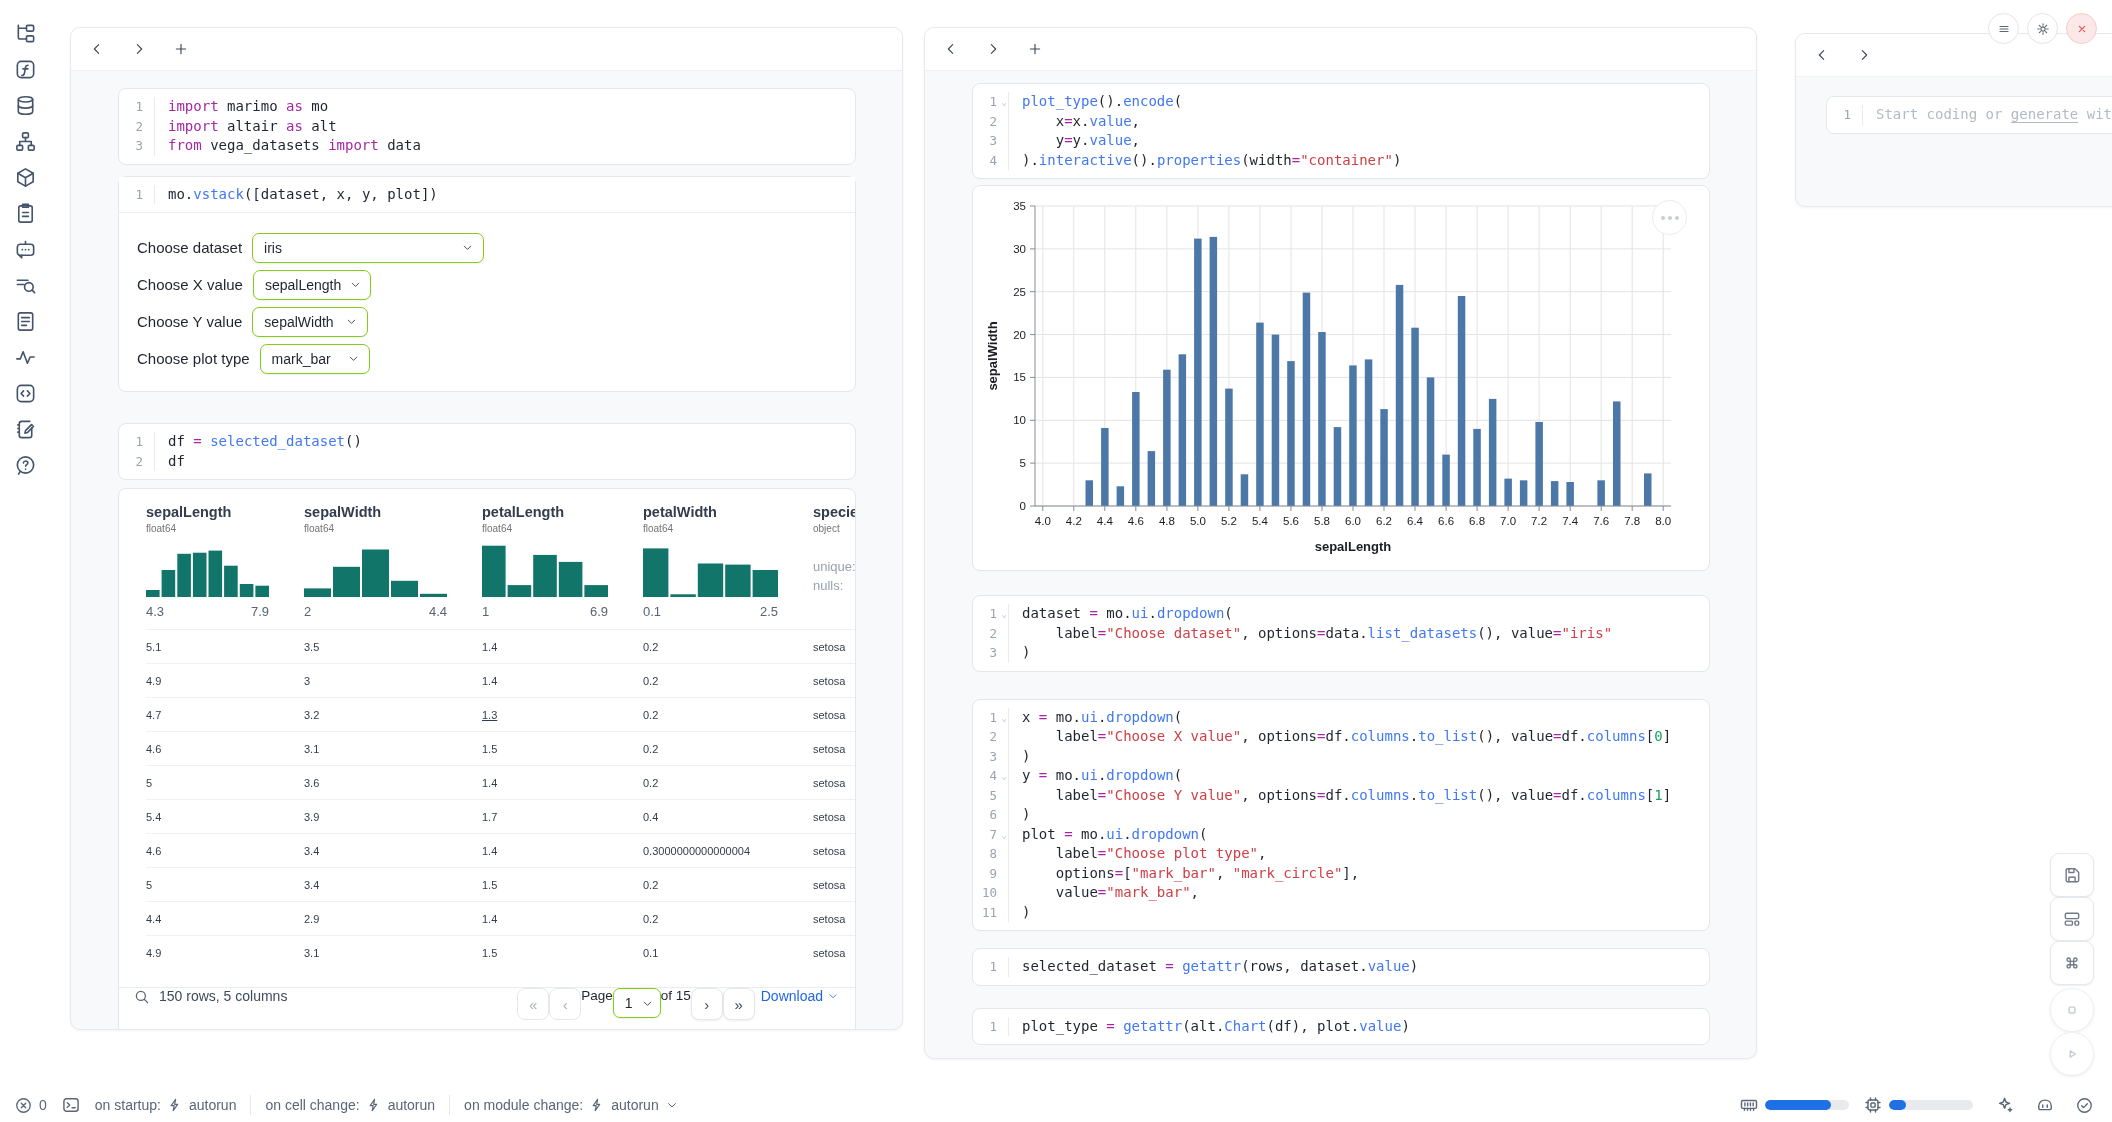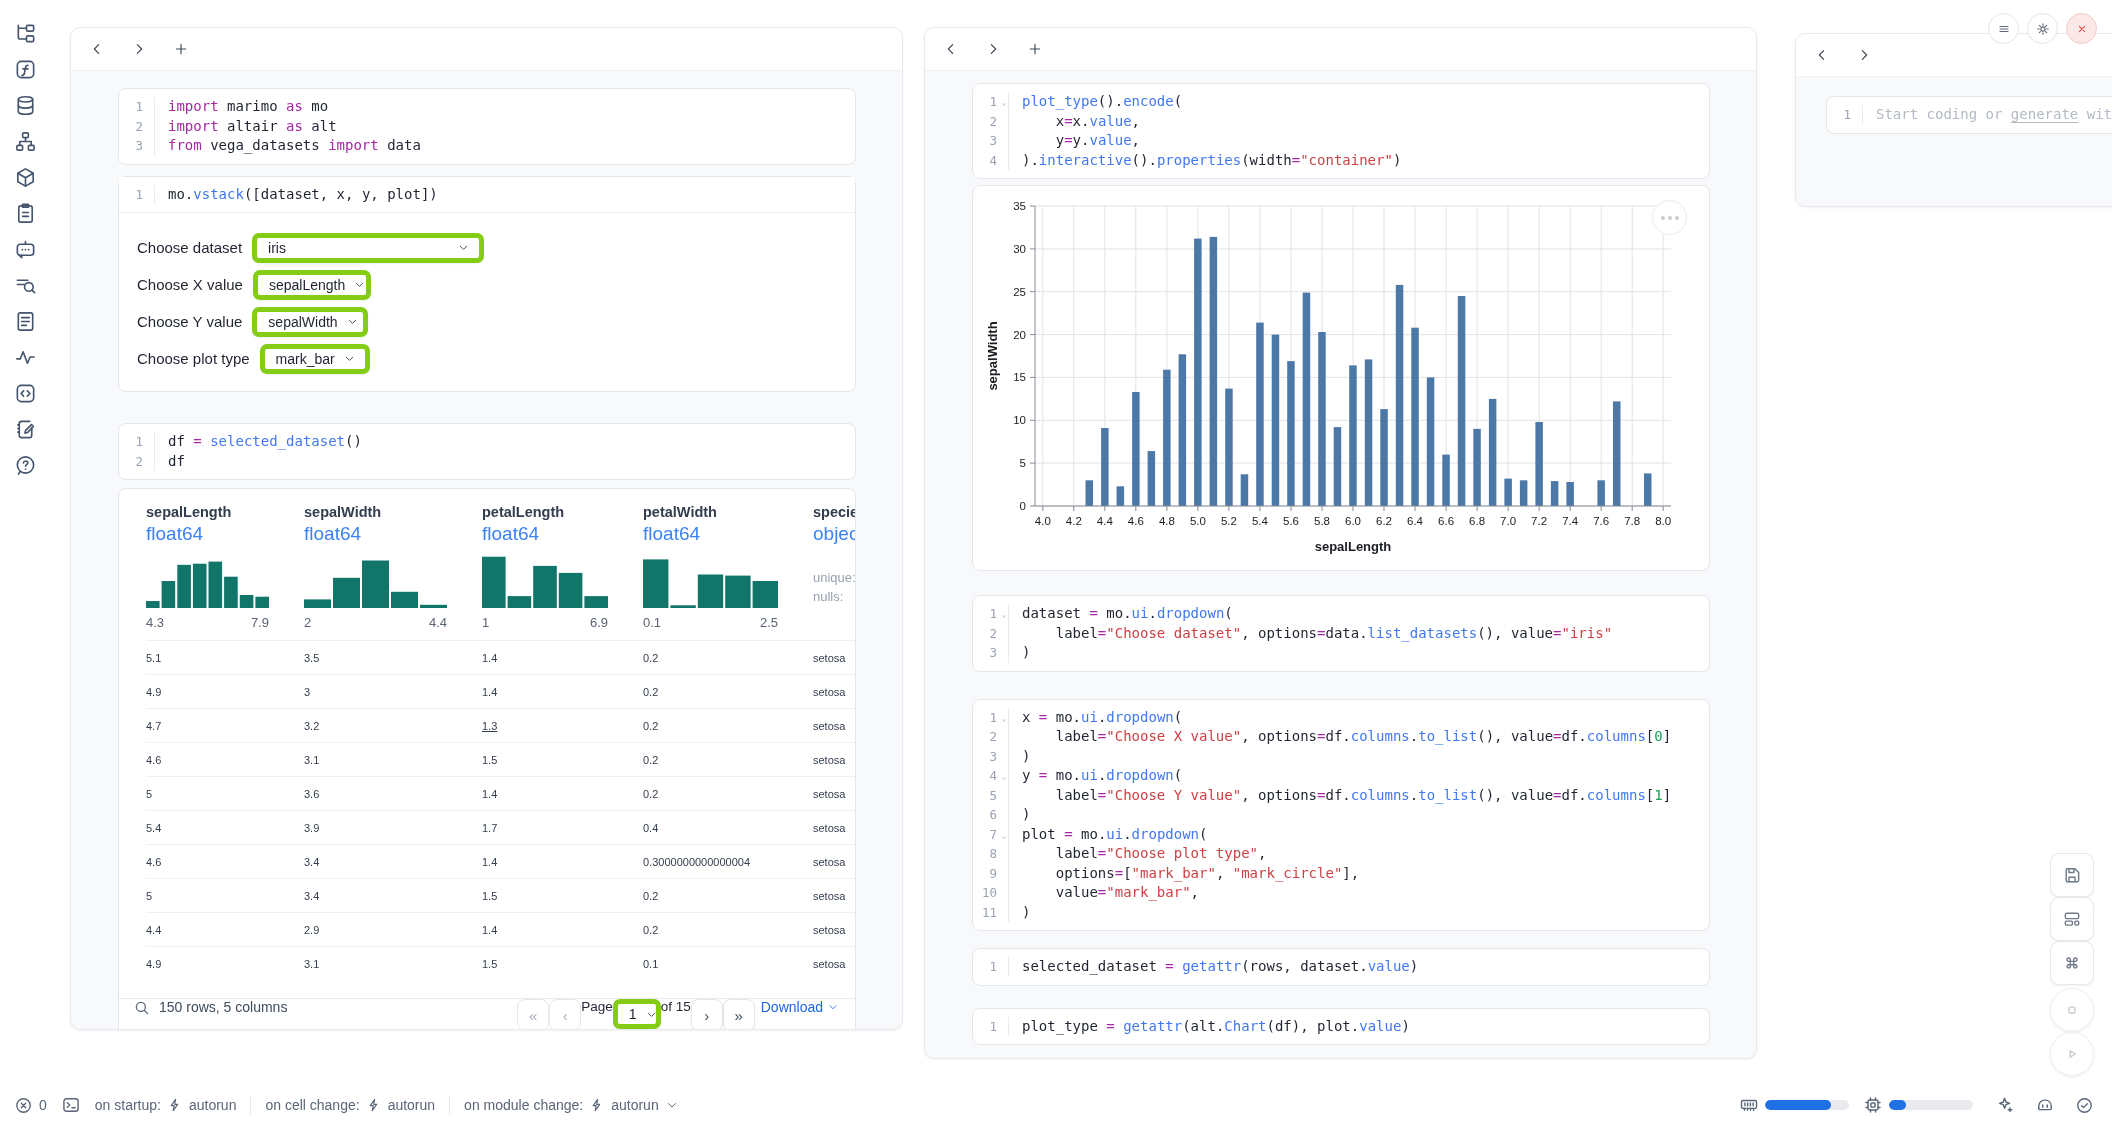--- a/index.html
+++ b/index.html
@@ -24,30 +24,30 @@
   .fold{position:absolute;right:1px;top:1px;font-size:9px;color:#b9c0ca;}
   .codetext{padding-left:13px;white-space:pre;color:#1f2430;}
   .tk-k{color:#a626a4;text-align:right;} .tk-f{color:#4078f2;} .tk-s{color:#ce4045;} .tk-n{color:#18a058;} .tk-o{color:#a626a4;}
   .out-card{background:#fff;border:1px solid #e3e6ea;border-radius:8px;position:relative;}
   .divline{height:1px;background:#eceef2;}
   
   .form-area{padding:16px 18px 14px 18px;}
   .form-row{display:flex;align-items:center;height:37px;}
   .form-label{font-size:15px;color:#1f2430;margin-right:10px;}
   .sel{display:inline-flex;align-items:center;justify-content:space-between;gap:8px;
-       border:5px solid #84cc16;border-radius:7px;height:30px;padding:0 9px 0 11px;background:#fff;
+       border:1px solid #84cc16;border-radius:7px;height:30px;padding:0 9px 0 11px;background:#fff;
        box-shadow:0 1px 2px rgba(16,24,40,.07);font-size:14px;color:#1f2430;cursor:pointer;box-sizing:border-box;}
   .selchev{color:#3a4350;display:flex;}
   
   .tbl-card{background:#fff;border:1px solid #e3e6ea;border-radius:8px;overflow:hidden;}
   .tbl-scroll{overflow:hidden;padding-left:27px;}
   .tbl-headrow{display:flex;padding-top:15px;}
   .th{flex:none;}
   .th-name{font-size:14.5px;font-weight:bold;color:#333d4d;}
-  .th-dtype{font-size:19px;color:#3b82f6;margin-top:3px;}
+  .th-dtype{font-size:10px;color:#737373;margin-top:3px;}
   .th-meta{font-size:13px;color:#98a1b0;margin-top:23px;line-height:19px;}
   .hist{margin-top:9px;display:block;}
   .rangerow{display:flex;justify-content:space-between;font-size:13px;color:#5a6472;margin-top:3px;}
   .trow{display:flex;border-top:1px solid #eef1f4;height:33px;align-items:center;}
   .td{flex:none;font-size:11px;color:#333d4d;white-space:nowrap;overflow:hidden;}
   .tbl-foot{border-top:1px solid #e8ebf0;height:51px;display:flex;align-items:flex-start;padding:0 16px 0 14px;gap:0;margin-top:18px;}
   .foot-summary{font-size:14px;color:#3f4a5a;margin-left:8px;}
   .pgbtn{width:30px;height:30px;border:1px solid #e4e7ec;border-radius:8px;background:#fff;
          box-shadow:0 1px 2px rgba(16,24,40,.08);display:flex;align-items:center;justify-content:center;
          font-size:15px;color:#3f4a5a;cursor:pointer;}

